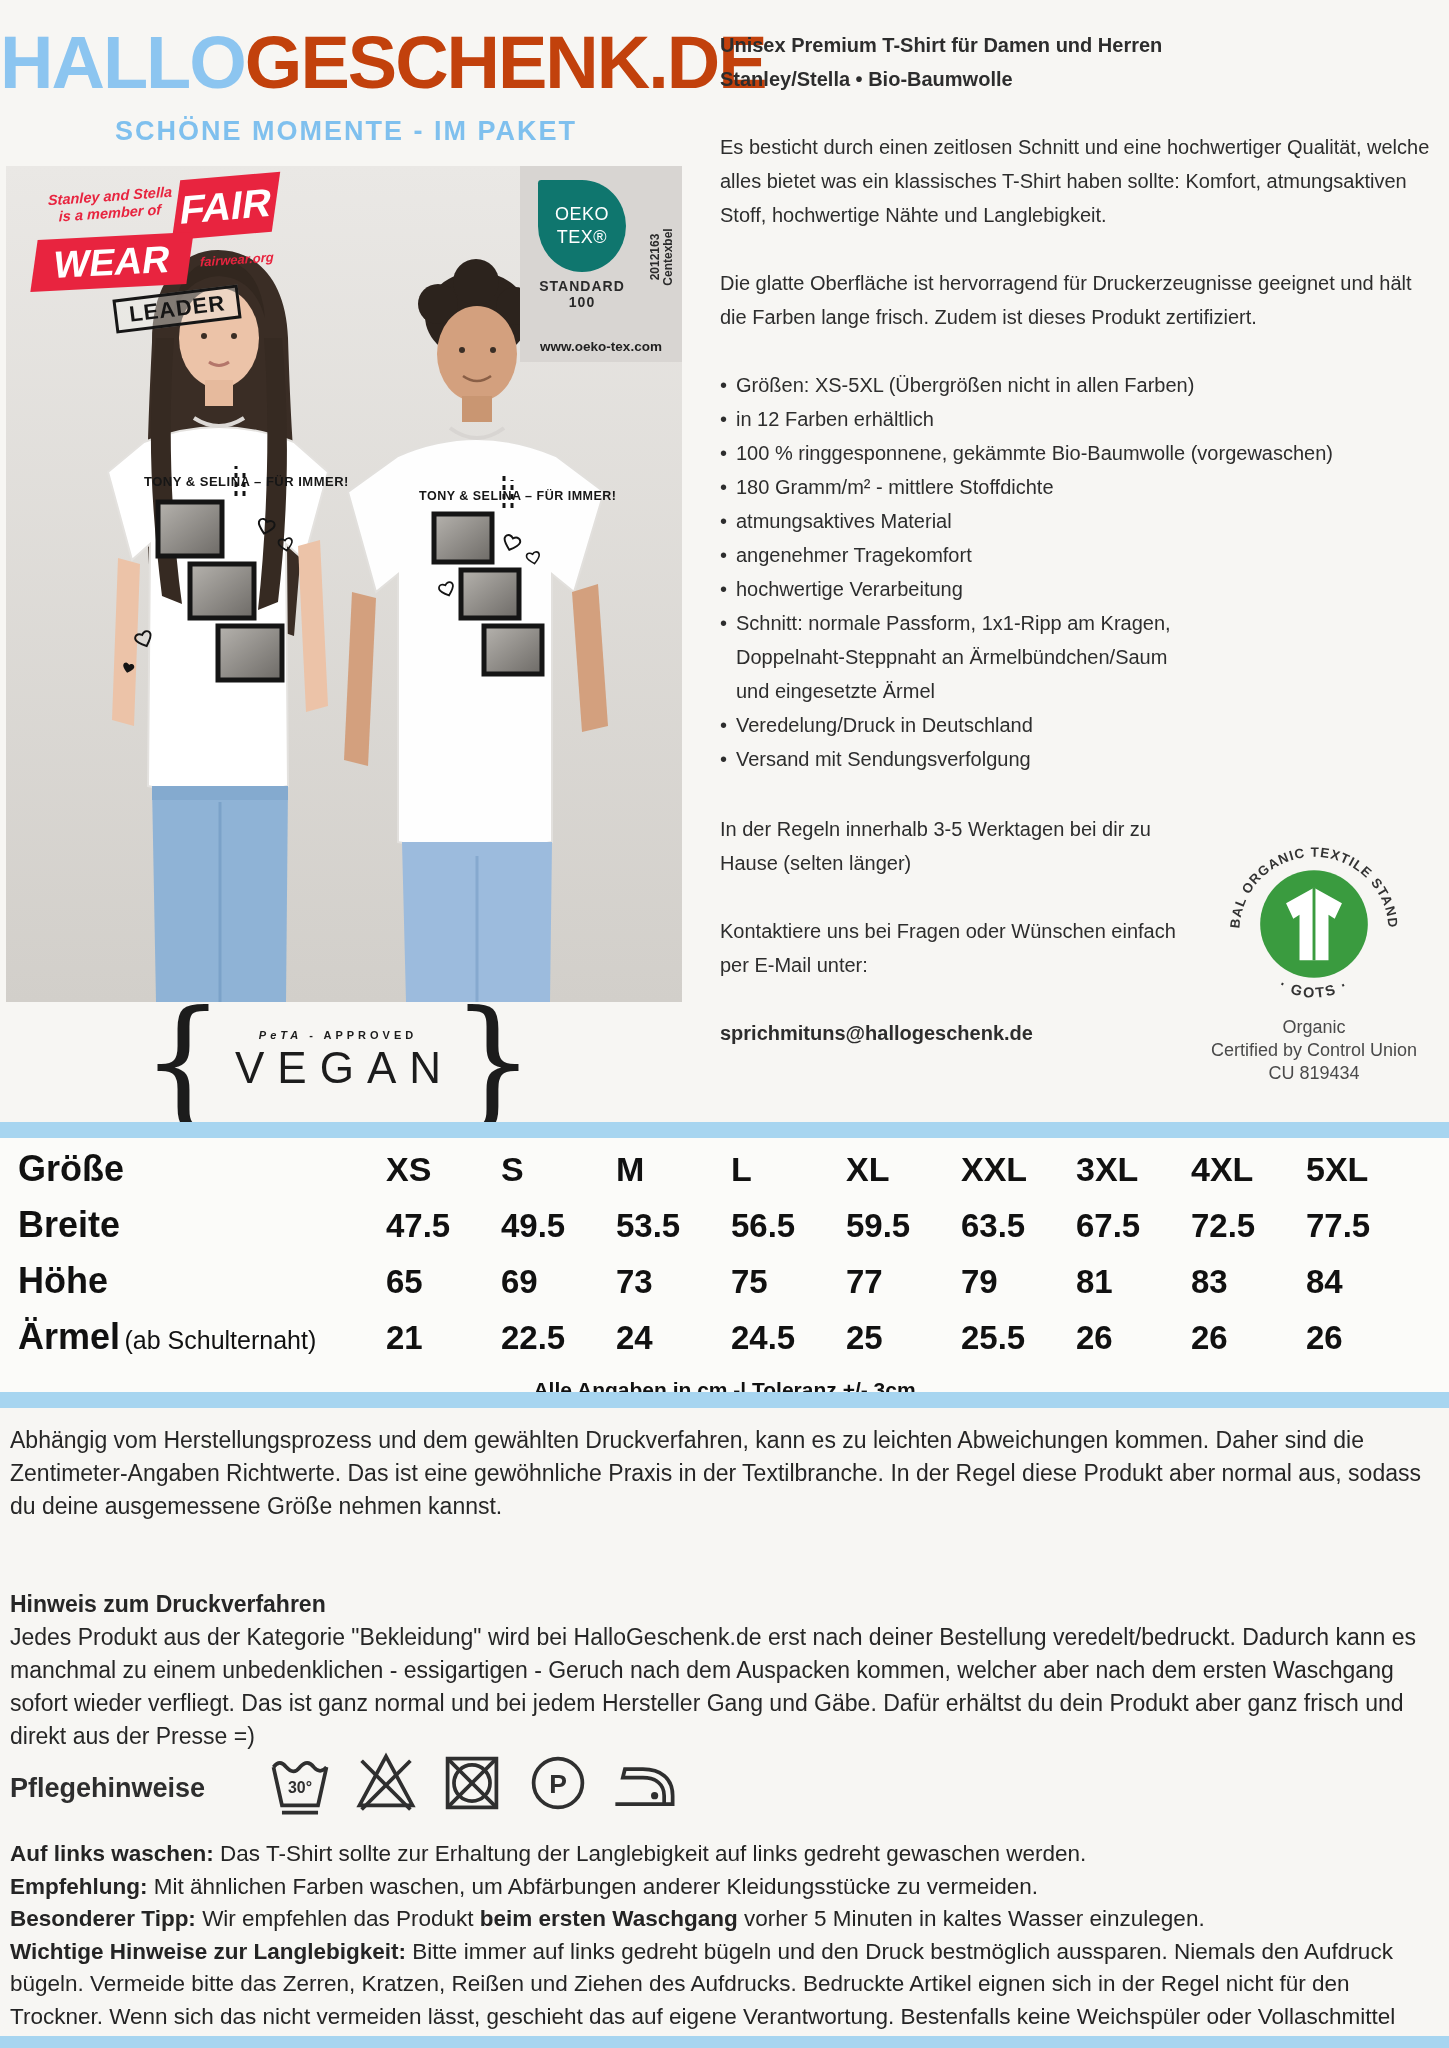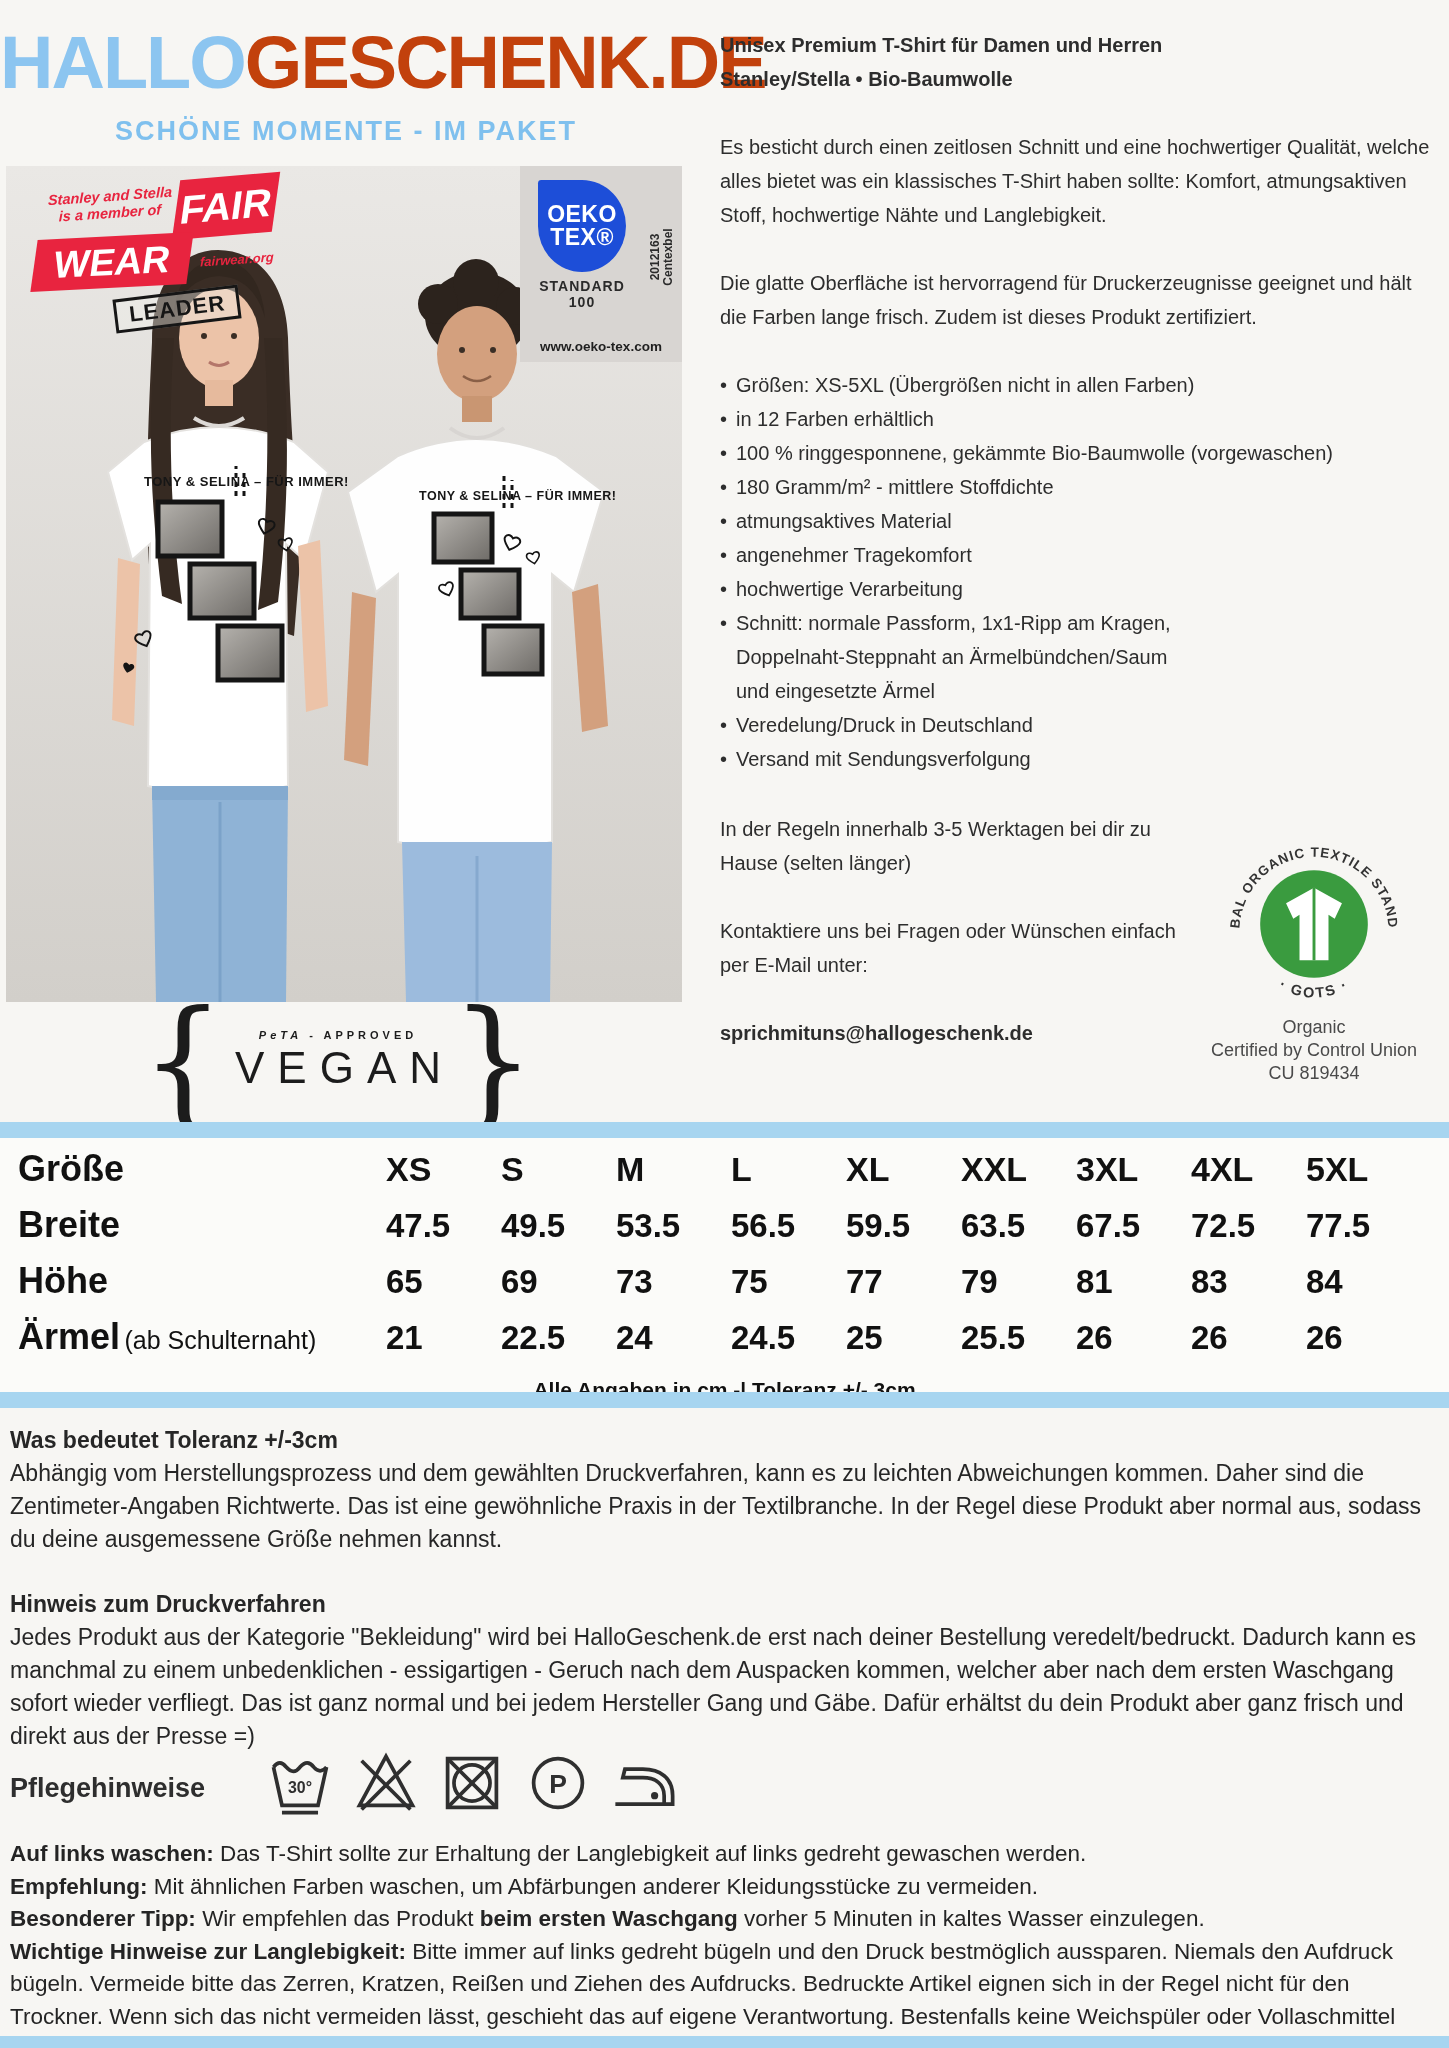--- a/index.html
+++ b/index.html
@@ -29,22 +29,22 @@
   .fw-wear{position:absolute;left:20px;top:60px;width:156px;height:52px;background:#e8243f;color:#fff;
            font-weight:bold;font-size:38px;display:flex;align-items:center;justify-content:center;
            transform:skew(-8deg,-3deg);}
   .fw-url{position:absolute;left:186px;top:76px;color:#e8243f;font-weight:bold;font-style:italic;font-size:13px;
           transform:skewY(-4deg);}
   .fw-leader{position:absolute;left:100px;top:116px;border:3px solid #161616;color:#161616;font-weight:bold;
              font-size:22px;letter-spacing:1px;padding:1px 12px;transform:rotate(-7deg);background:rgba(240,239,236,.4);}
 
   
   .oekotex{right:0;top:0;width:162px;height:196px;background:#d8d5d2;}
-  .oeko-drop{position:absolute;left:18px;top:14px;width:88px;height:92px;background:#1d4ed8;
-             border-radius:4% 55% 55% 55%;color:#fff;font-weight:bold;font-size:23px;line-height:23px;
+  .oeko-drop{position:absolute;left:18px;top:14px;width:88px;height:92px;background:#0f766e;
+             border-radius:4% 55% 55% 55%;color:#fff;font-weight:normal;font-size:18px;line-height:23px;
              display:flex;flex-direction:column;align-items:center;justify-content:center;letter-spacing:.5px;}
   .oeko-standard{position:absolute;left:6px;top:112px;width:112px;text-align:center;color:#2a2a2a;
                  font-weight:bold;font-size:14px;line-height:16px;letter-spacing:1px;}
   .oeko-cert{position:absolute;right:-8px;top:78px;transform:rotate(-90deg);transform-origin:center;
              font-weight:bold;font-size:12px;line-height:13px;color:#2a2a2a;text-align:center;}
   .oeko-url{position:absolute;left:0;bottom:8px;width:162px;text-align:center;font-weight:bold;font-size:13.5px;color:#1f1f1f;}
 
   
   .vegan-badge{left:178px;top:1000px;width:320px;height:122px;display:flex;align-items:center;justify-content:center;gap:10px;color:#1c1c1c;}
   .brace{font-family:"DejaVu Serif",serif;font-size:132px;font-weight:normal;line-height:1;transform:scaleY(1.05);}
@@ -321,21 +321,20 @@
       <div class="t-cell">26</div>
       <div class="t-cell">26</div>
       <div class="t-cell">26</div>
     </div>
     </div>
   <div class="t-foot">Alle Angaben in cm -| Toleranz +/- 3cm</div>
 </div>
 <div class="abs band band-bottom"></div>
 
 <div class="abs section sec-tolerance">
-  <h3>Was bedeutet Toleranz +/-3cm</h3>
   <p class="body">Abhängig vom Herstellungsprozess und dem gewählten Druckverfahren, kann es zu leichten Abweichungen kommen. Daher sind die Zentimeter-Angaben Richtwerte. Das ist eine gewöhnliche Praxis in der Textilbranche. In der Regel diese Produkt aber normal aus, sodass du deine ausgemessene Größe nehmen kannst.</p>
 </div>
 
 <div class="abs section sec-print">
   <h3>Hinweis zum Druckverfahren</h3>
   <p class="body">Jedes Produkt aus der Kategorie "Bekleidung" wird bei HalloGeschenk.de erst nach deiner Bestellung veredelt/bedruckt. Dadurch kann es manchmal zu einem unbedenklichen - essigartigen - Geruch nach dem Auspacken kommen, welcher aber nach dem ersten Waschgang sofort wieder verfliegt. Das ist ganz normal und bei jedem Hersteller Gang und Gäbe. Dafür erhältst du dein Produkt aber ganz frisch und direkt aus der Presse =)</p>
 </div>
 
 <div class="abs care-row">
   <div class="care-label">Pflegehinweise</div>

